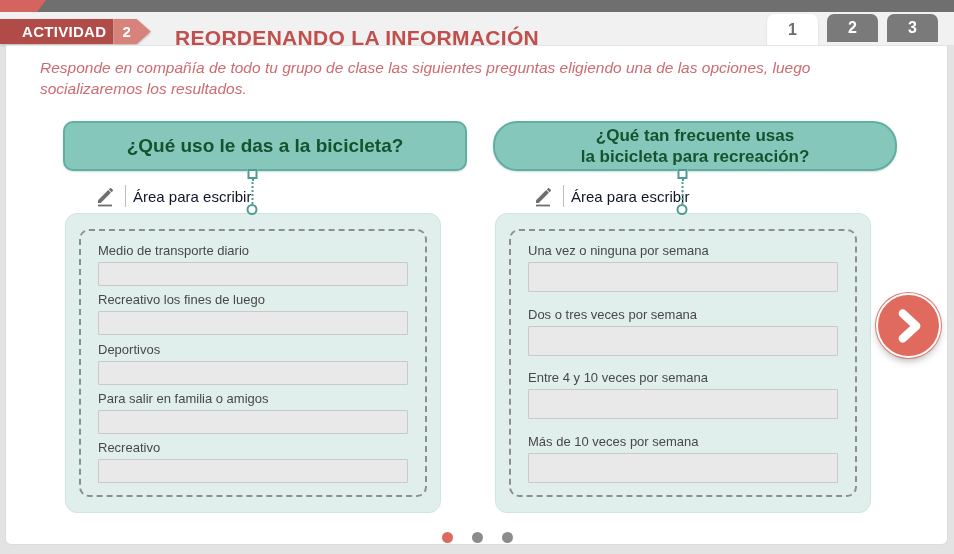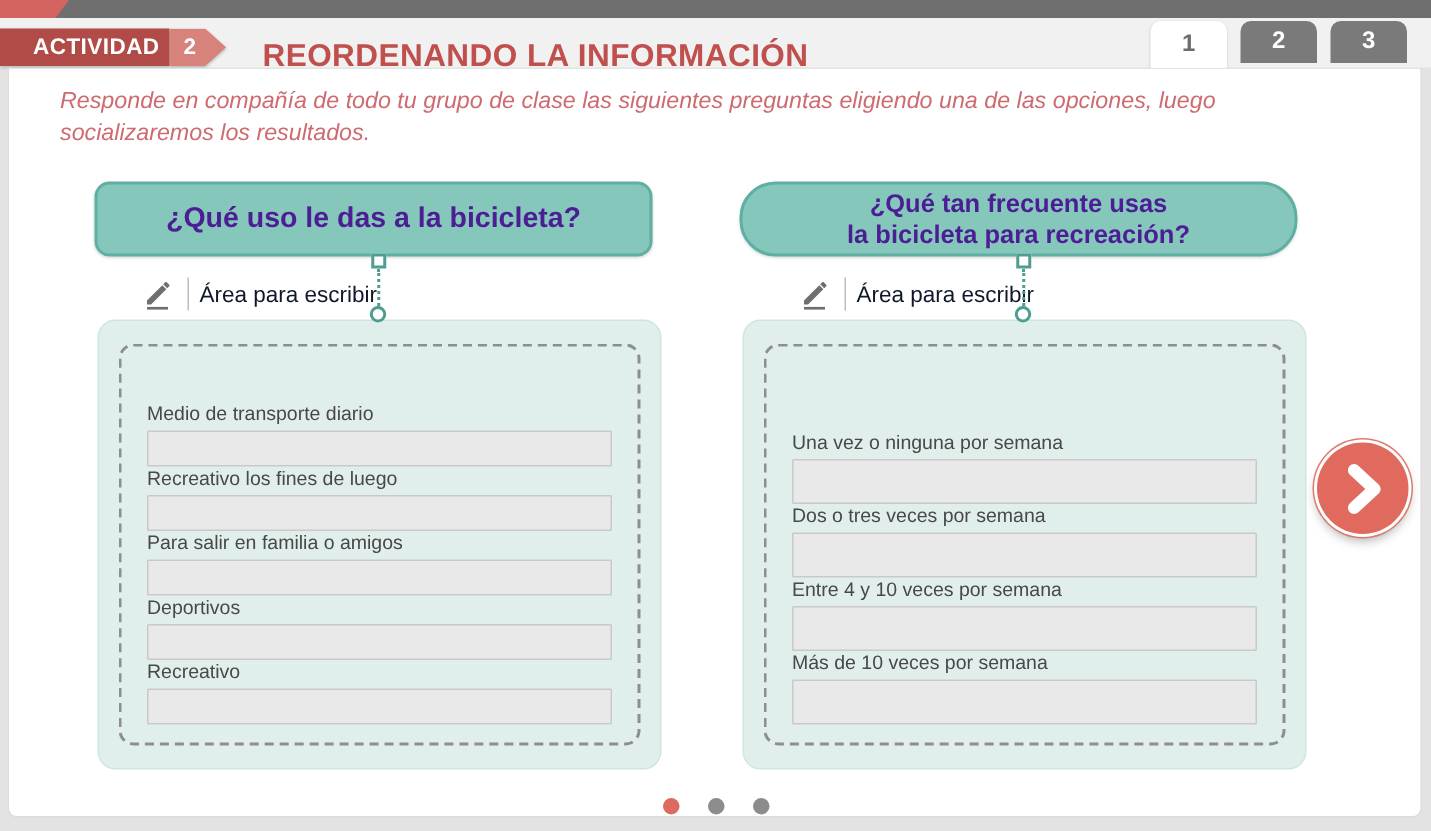--- a/index.html
+++ b/index.html
@@ -30,43 +30,43 @@
   .tab.active { background:#fff; color:#6d6d6d; height:32px; box-shadow:0 1px 2px rgba(0,0,0,.15); }
   
   .card { position:absolute; left:5px; top:45px; width:943px; height:500px; background:#fff;
     border:1px solid #dcdcdc; border-top-color:#e4e4e4; border-radius:2px 2px 6px 6px; }
   .instructions { position:absolute; left:34px; top:12px; width:880px; font-style:italic;
     color:#ce6b70; font-size:15.5px; line-height:1.35; white-space:pre-line; }
   
   .qcol { position:absolute; top:75px; width:378px; height:392px; }
   .qcol-left { left:57px; }
   .qcol-right { left:487px; }
-  .question-box { position:absolute; left:0; top:0; width:372px; height:50px;
+  .question-box { position:absolute; left:0; top:0; width:404px; height:50px;
     background:#85c7bb; border:2px solid #5fafa2; border-radius:10px;
     display:flex; align-items:center; justify-content:center;
-    color:#4c1d95; font-weight:bold; text-align:center; white-space:pre-line; line-height:1.25;
+    color:#14532d; font-weight:bold; text-align:center; white-space:pre-line; line-height:1.25;
     box-shadow:0 1px 2px rgba(0,0,0,.15); }
   .qcol-left .question-box { font-size:19px; }
   .qcol-right .question-box { font-size:17px;border-radius:24px; }
   .write-row { position:absolute; top:60px; height:30px; display:flex; align-items:center; }
   .qcol-left .write-row { left:32px; }
   .qcol-right .write-row { left:40px; }
   .pencil-icon { width:24px; height:24px; display:flex; align-items:center; }
   .write-divider { width:1px; height:22px; background:#bdbdbd; margin:0 7px 0 6px; }
   .write-label { font-size:15px; color:#0f172a; }
   .connector { position:absolute; left:50%; transform:translateX(-50%); top:48px; height:46px;
     display:flex; flex-direction:column; align-items:center; z-index:3; }
   .conn-square { width:10px; height:10px; background:#fff; border:2px solid #4f9d92; }
   .conn-line { flex:1; width:0; border-left:2px dotted #4f9d92; }
   .conn-circle { width:11px; height:11px; background:#fff; border:2px solid #4f9d92; border-radius:50%; }
   
   .panel { position:absolute; left:2px; top:92px; width:376px; height:300px;
     background:#e0efec; border:1px solid #cfe5e0; border-radius:12px; padding:15px 13px; }
   .dashed-area { width:100%; height:100%; border:2px dashed #8e8e8e; border-radius:10px;
-    padding:12px 17px; display:flex; flex-direction:column; justify-content:flex-end; }
+    padding:12px 17px; display:flex; flex-direction:column; justify-content:space-between; }
   .option-label { font-size:13px; color:#484848; margin-bottom:4px; }
   .option-input { display:block; width:100%; background:#e9e9e9; border:1px solid #c9c9c9;
     border-radius:1px; outline:none; font-size:13px; color:#333; padding:0 6px; }
   .qcol-left .option-input { height:24px; }
   .qcol-right .option-input { height:30px; }
   
   .next-button { position:absolute; left:878px; top:295px; width:61px; height:61px; border-radius:50%;
     background:#e06a5d; border:none; cursor:pointer; display:flex; align-items:center; justify-content:center;
     box-shadow:0 0 0 2px #fff, 0 0 0 3px #dc7a6d, 0 4px 8px rgba(0,0,0,.35); z-index:5; }
   
@@ -123,26 +123,26 @@
             <div class="option-label">Medio de transporte diario</div>
             <input type="text" class="option-input" style="">
           </div>
 
           <div class="option-row">
             <div class="option-label">Recreativo los fines de luego</div>
             <input type="text" class="option-input" style="">
           </div>
 
           <div class="option-row">
+            <div class="option-label">Deportivos</div>
+            <input type="text" class="option-input" style="">
+          </div>
+
+          <div class="option-row">
             <div class="option-label">Para salir en familia o amigos</div>
-            <input type="text" class="option-input" style="">
-          </div>
-
-          <div class="option-row">
-            <div class="option-label">Deportivos</div>
             <input type="text" class="option-input" style="">
           </div>
 
           <div class="option-row">
             <div class="option-label">Recreativo</div>
             <input type="text" class="option-input" style="">
           </div>
         </div>
     </div>
   </div>

